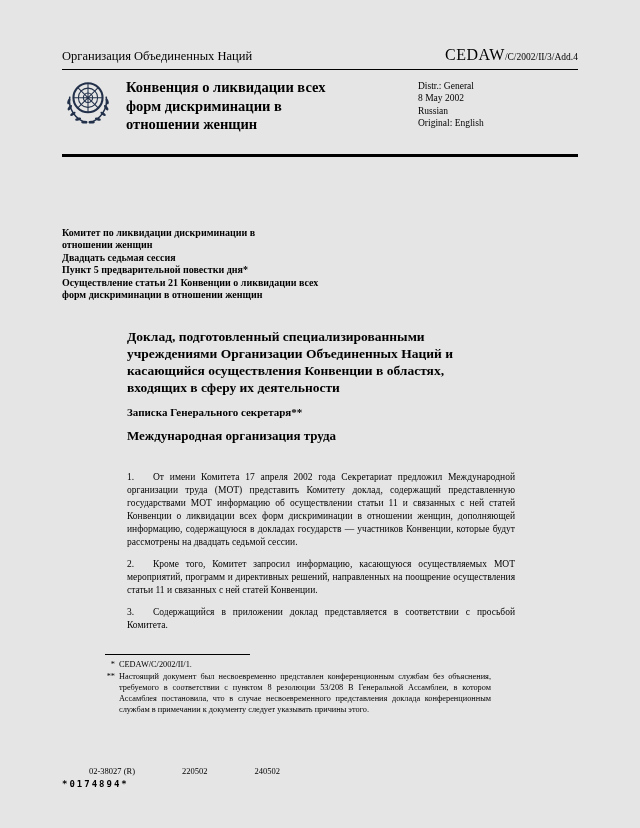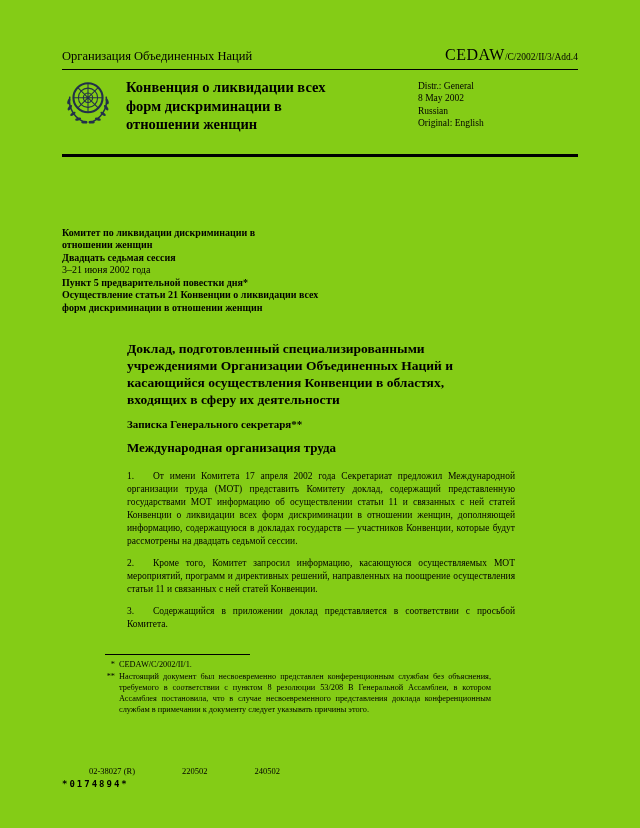--- a/index.html
+++ b/index.html
@@ -1,21 +1,21 @@
 <!DOCTYPE html>
 <html><head>
 <meta charset="utf-8">
 <style>
   * { margin: 0; padding: 0; box-sizing: border-box; }
   html, body { background: #ffffff; }
   .page {
     position: relative;
     width: 640px;
     height: 828px;
-    background: #84cc16;
+    background: #e5e5e5;
     font-family: "Liberation Serif", "DejaVu Serif", serif;
     color: #000;
     overflow: hidden;
   }
   .bold { font-weight: bold; }
 
   
   .header-row {
     display: flex;
     justify-content: space-between;
@@ -72,21 +72,21 @@
   .main-title {
     width: 362px;
     font-size: 13.5px;
     font-weight: bold;
     line-height: 17px;
   }
   .note-title { margin-top: 9px; font-size: 11px; font-weight: bold; line-height: 14px; }
   .addendum  { margin-top: 10px; font-size: 9px;  font-weight: bold; line-height: 11px; }
   .section-title { margin-top: 8px; font-size: 13px; font-weight: bold; line-height: 17px; }
   .para {
-    margin-top: 14px;
+    margin-top: 27px;
     font-size: 9.5px;
     line-height: 13px;
     text-align: justify;
   }
   .para + .para { margin-top: 9px; }
   .pnum { display: inline-block; width: 26px; }
 
   
   .footnote-area {
     position: absolute;
@@ -160,21 +160,20 @@
       <div>8 May 2002</div>
       <div>Russian</div>
       <div>Original: English</div>
     </div>
   </div>
   <div class="rule-thick"></div>
 
   <div class="session-block">
     <div class="committee bold">Комитет по ликвидации дискриминации в отношении женщин</div>
     <div class="bold">Двадцать седьмая сессия</div>
-    <div>3–21 июня 2002 года</div>
     <div class="bold">Пункт 5 предварительной повестки дня*</div>
     <div class="agenda-title bold">Осуществление статьи 21 Конвенции о ликвидации всех форм дискриминации в отношении женщин</div>
   </div>
 
   <div class="main-content">
     <div class="main-title">Доклад, подготовленный специализированными учреждениями Организации Объединенных Наций и касающийся осуществления Конвенции в областях, входящих в сферу их деятельности</div>
     <div class="note-title">Записка Генерального секретаря**</div>
     <div class="section-title">Международная организация труда</div>
 
     <p class="para"><span class="pnum">1.</span><span>От имени Комитета 17 апреля 2002 года Секретариат предложил Международной организации труда (МОТ) представить Комитету доклад, содержащий представленную государствами МОТ информацию об осуществлении статьи 11 и связанных с ней статей Конвенции о ликвидации всех форм дискриминации в отношении женщин, дополняющей информацию, содержащуюся в докладах государств — участников Конвенции, которые будут рассмотрены на двадцать седьмой сессии.</span></p>

